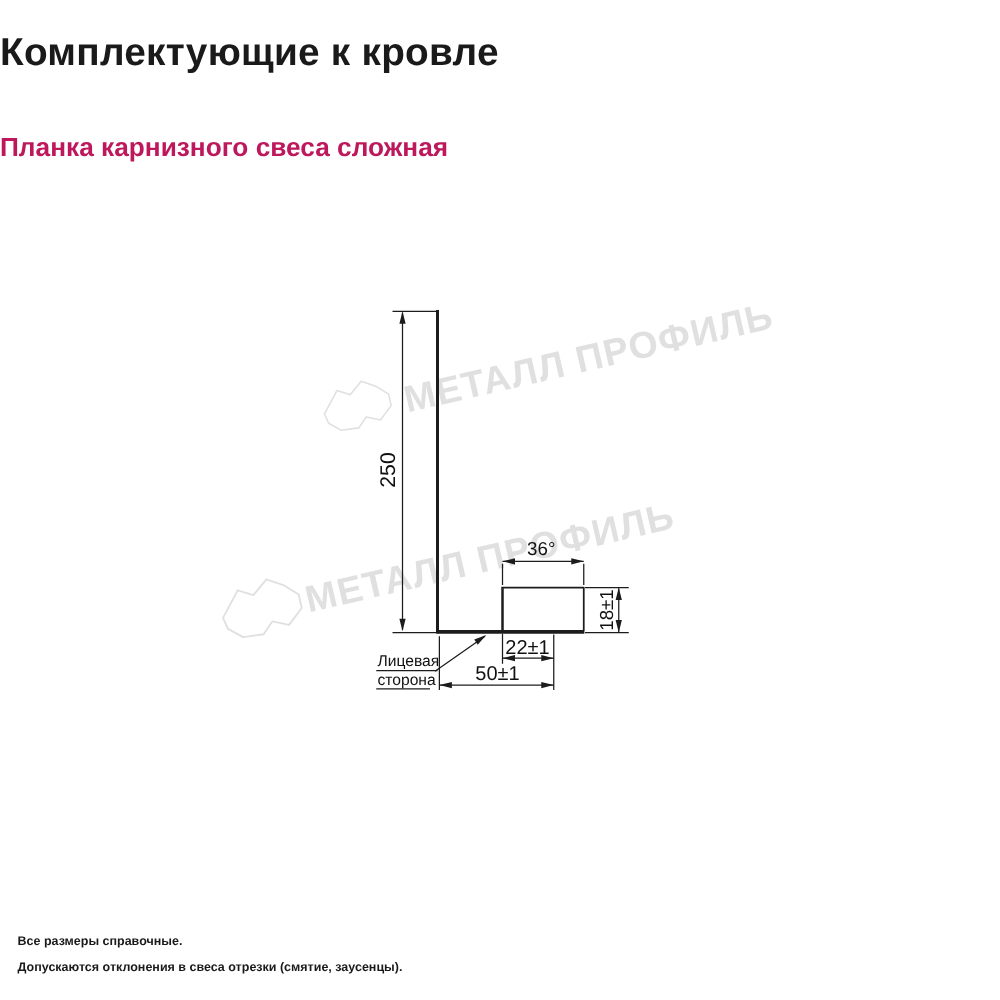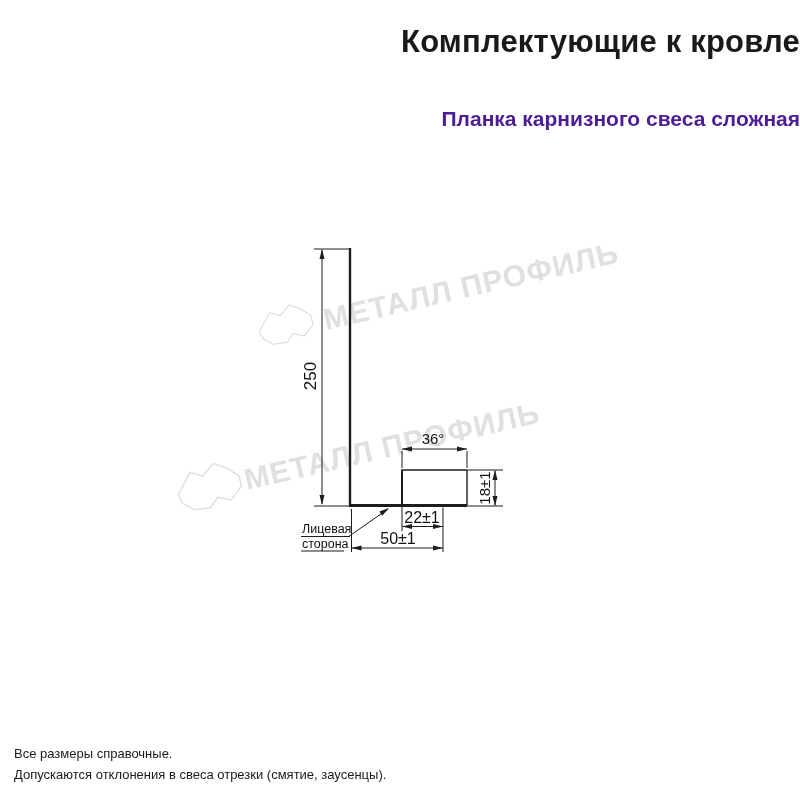--- a/index.html
+++ b/index.html
@@ -1,31 +1,31 @@
 <!DOCTYPE html>
 <html><head>
 <meta charset="utf-8">
 <style>
   html,body{margin:0;padding:0;}
   body{
     width:800px;height:800px;position:relative;background:#ffffff;
     font-family:"Liberation Sans",sans-serif;overflow:hidden;
   }
   .page-title{
-    position:absolute;top:24px;left:0;width:800px;text-align:right;
+    position:absolute;top:24px;left:0;width:800px;text-align:left;
     font-size:31px;font-weight:700;color:#1a1a1a;letter-spacing:0.2px;
   }
   .product-block{
-    position:absolute;top:107px;left:0;width:800px;text-align:right;
-    color:#4c1d95;font-weight:700;font-size:21px;line-height:23px;
+    position:absolute;top:107px;left:0;width:800px;text-align:left;
+    color:#be185d;font-weight:700;font-size:21px;line-height:23px;
   }
   .drawing-svg{position:absolute;top:0;left:0;}
   .footer{
     position:absolute;left:14px;top:743px;width:760px;
-    font-size:13px;line-height:21px;color:#1a1a1a;
+    font-size:10px;line-height:21px;color:#1a1a1a;font-weight:bold;
   }
   .dim-text{font-family:"Liberation Sans",sans-serif;font-size:16px;fill:#111111;}
   .dim-text-small{font-family:"Liberation Sans",sans-serif;font-size:15px;fill:#111111;}
   .leader-text{font-family:"Liberation Sans",sans-serif;font-size:12.5px;fill:#111111;}
   .wm-text{font-family:"Liberation Sans",sans-serif;font-weight:700;font-size:30px;fill:#e0e0e0;letter-spacing:1px;}
   .wm-logo{fill:none;stroke:#e0e0e0;stroke-width:1.6;stroke-linejoin:round;}
   .pline{stroke:#1c1c1c;fill:none;}
   .dline{stroke:#1c1c1c;stroke-width:1;fill:none;}
   .arrow{fill:#1c1c1c;stroke:none;}
 </style>

